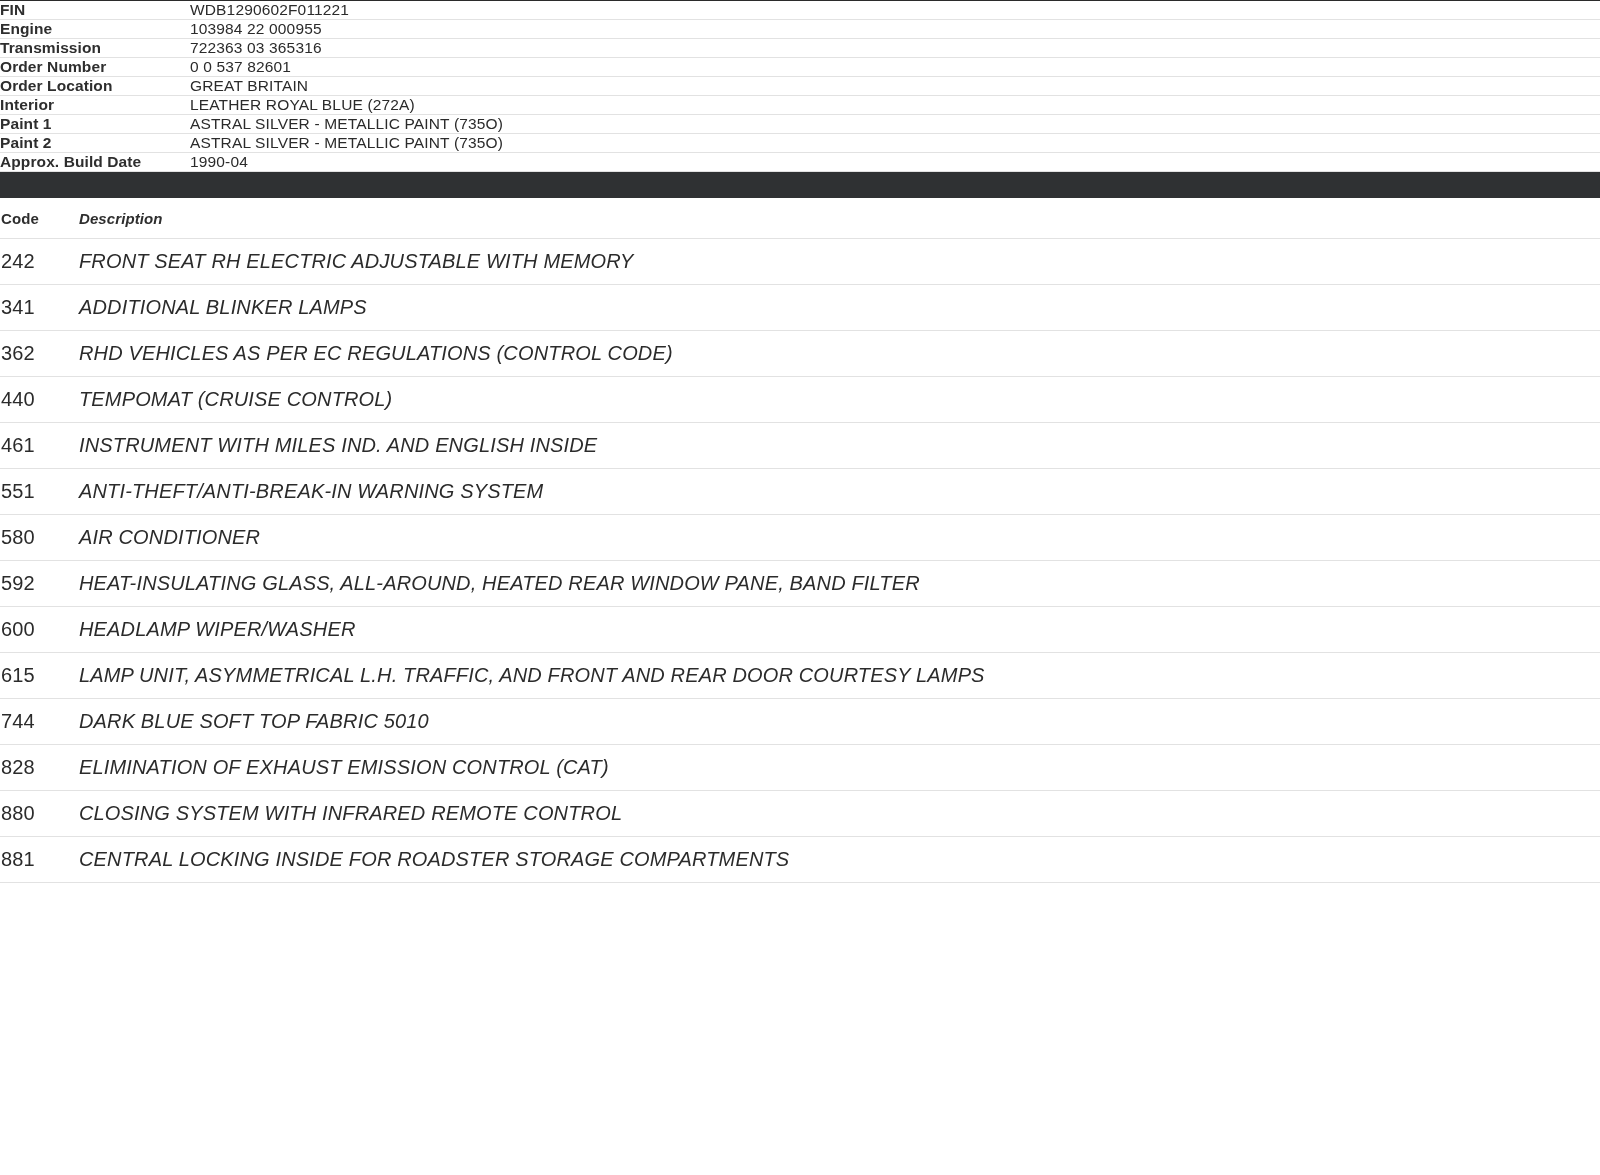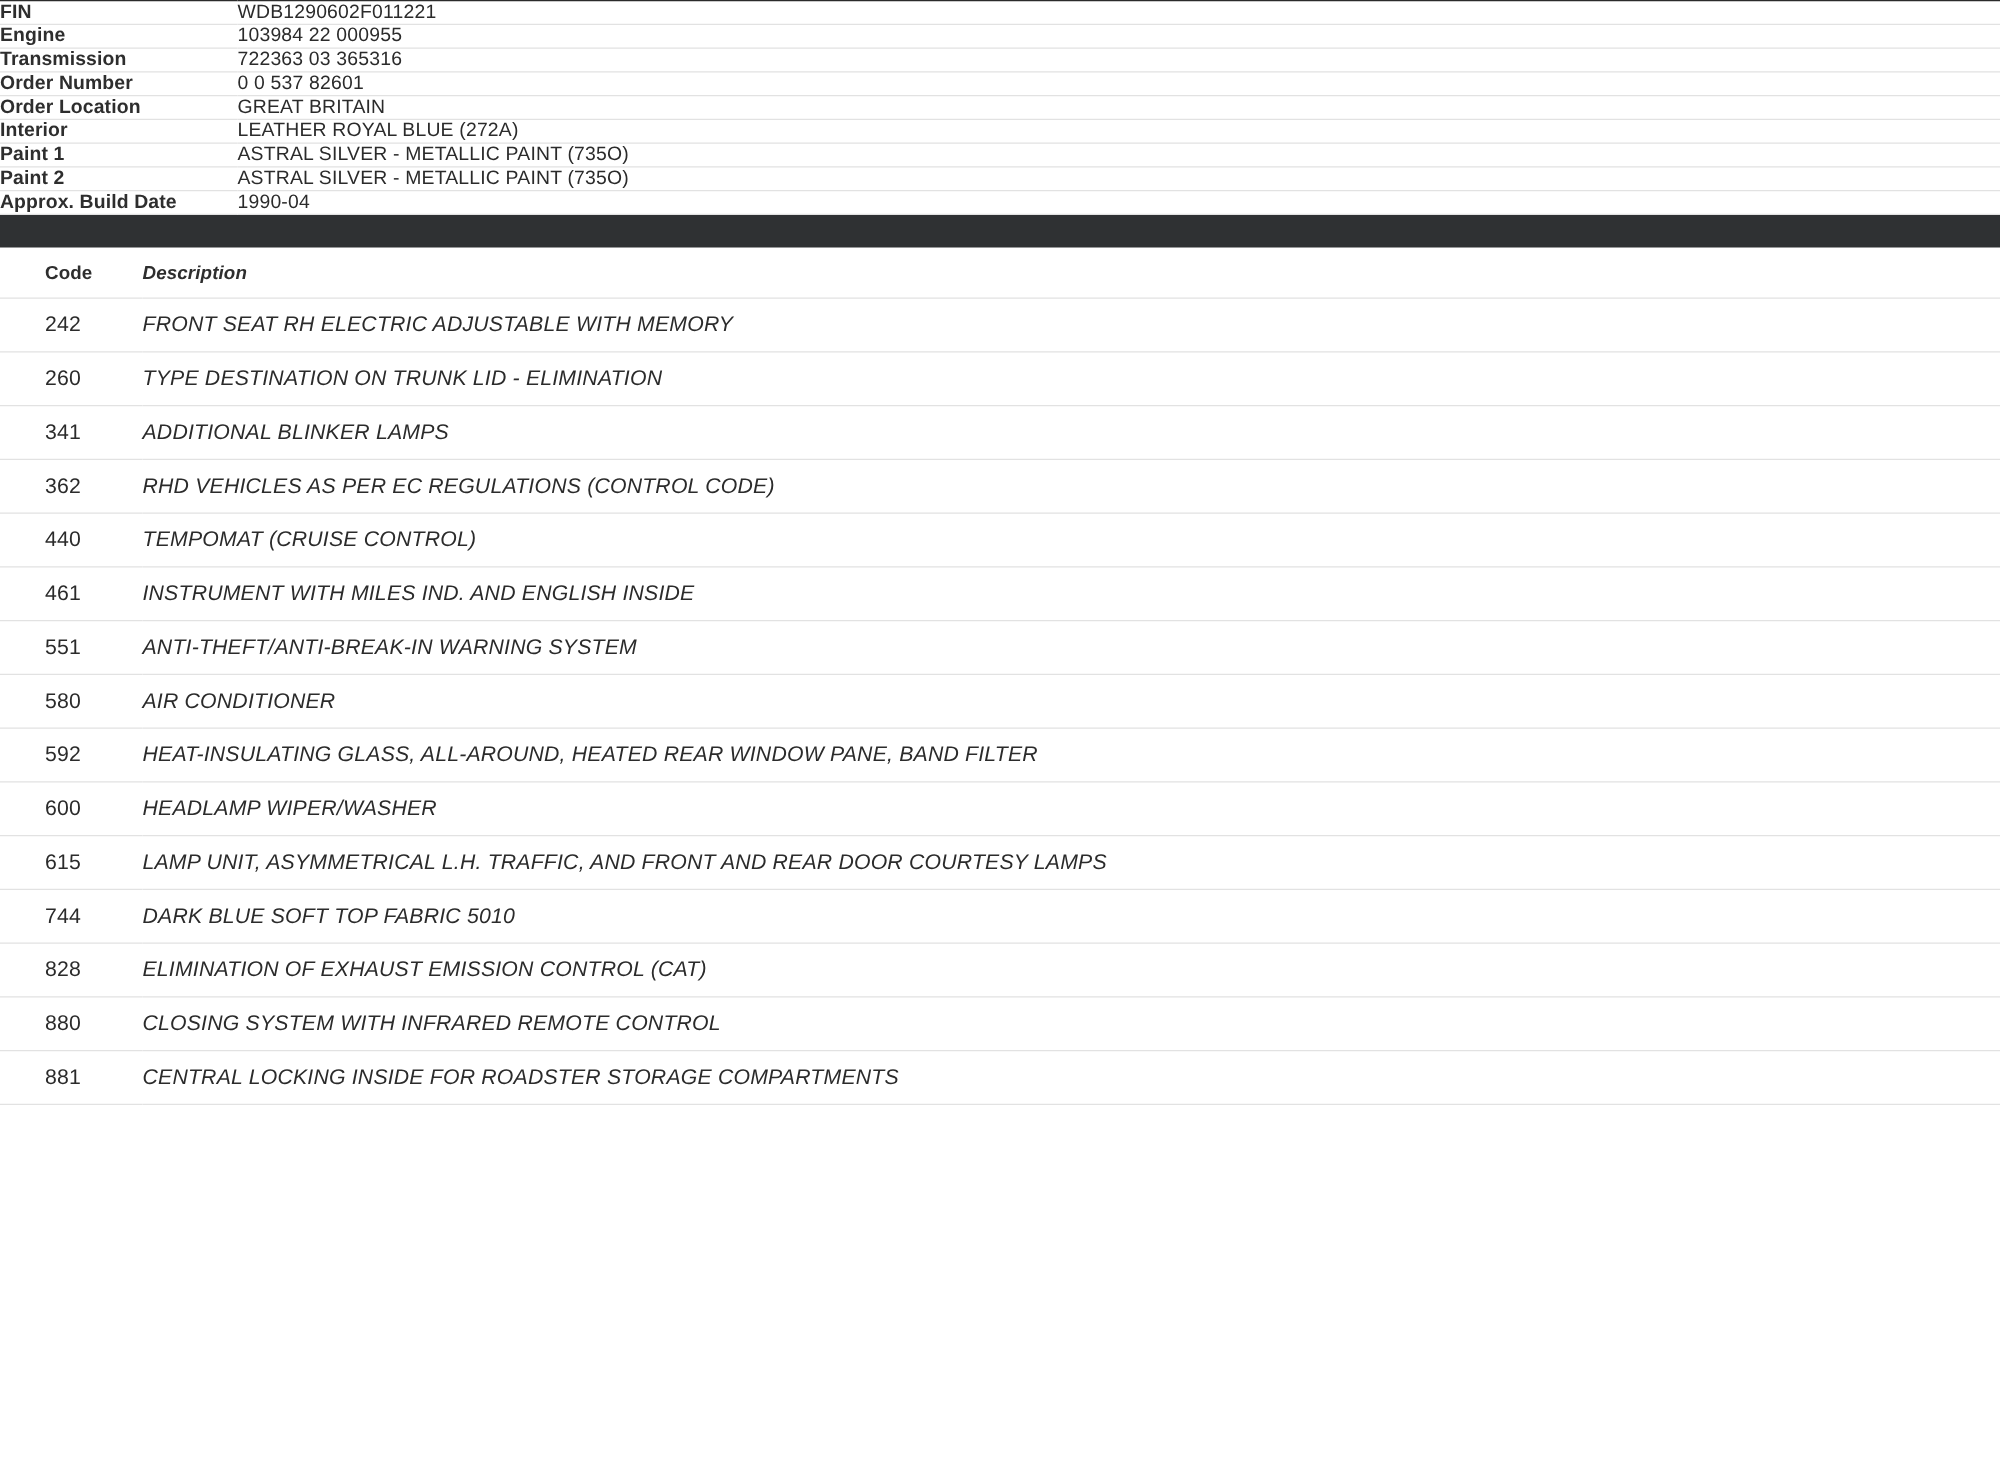--- a/index.html
+++ b/index.html
@@ -73,30 +73,30 @@
     text-align: left;
     padding: 12px 0 11px 0;
     font-size: 15px;
     font-weight: bold;
     color: #2e2e2e;
     letter-spacing: 0.1px;
   }
   .codes-table th.col-code,
   .codes-table td.col-code {
     width: 78px;
-    padding-left: 36px;
+    padding-left: 1px;
   }
   .codes-table th.col-desc,
   .codes-table td.col-desc {
     padding-left: 0;
     font-style: italic;
   }
   .codes-table td {
     padding: 11px 0 11px 0;
-    font-size: 17px;
+    font-size: 20px;
     color: #2b2b2b;
     letter-spacing: 0.15px;
     vertical-align: middle;
   }
   .codes-table td.col-code {
     color: #2b2b2b;
   }
 </style>
 </head>
 <body>
@@ -152,24 +152,20 @@
         <th class="col-code">Code</th>
         <th class="col-desc">Description</th>
       </tr>
     </thead>
     <tbody>
         <tr>
           <td class="col-code">242</td>
           <td class="col-desc">FRONT SEAT RH ELECTRIC ADJUSTABLE WITH MEMORY</td>
         </tr>
         <tr>
-          <td class="col-code">260</td>
-          <td class="col-desc">TYPE DESTINATION ON TRUNK LID - ELIMINATION</td>
-        </tr>
-        <tr>
           <td class="col-code">341</td>
           <td class="col-desc">ADDITIONAL BLINKER LAMPS</td>
         </tr>
         <tr>
           <td class="col-code">362</td>
           <td class="col-desc">RHD VEHICLES AS PER EC REGULATIONS (CONTROL CODE)</td>
         </tr>
         <tr>
           <td class="col-code">440</td>
           <td class="col-desc">TEMPOMAT (CRUISE CONTROL)</td>

